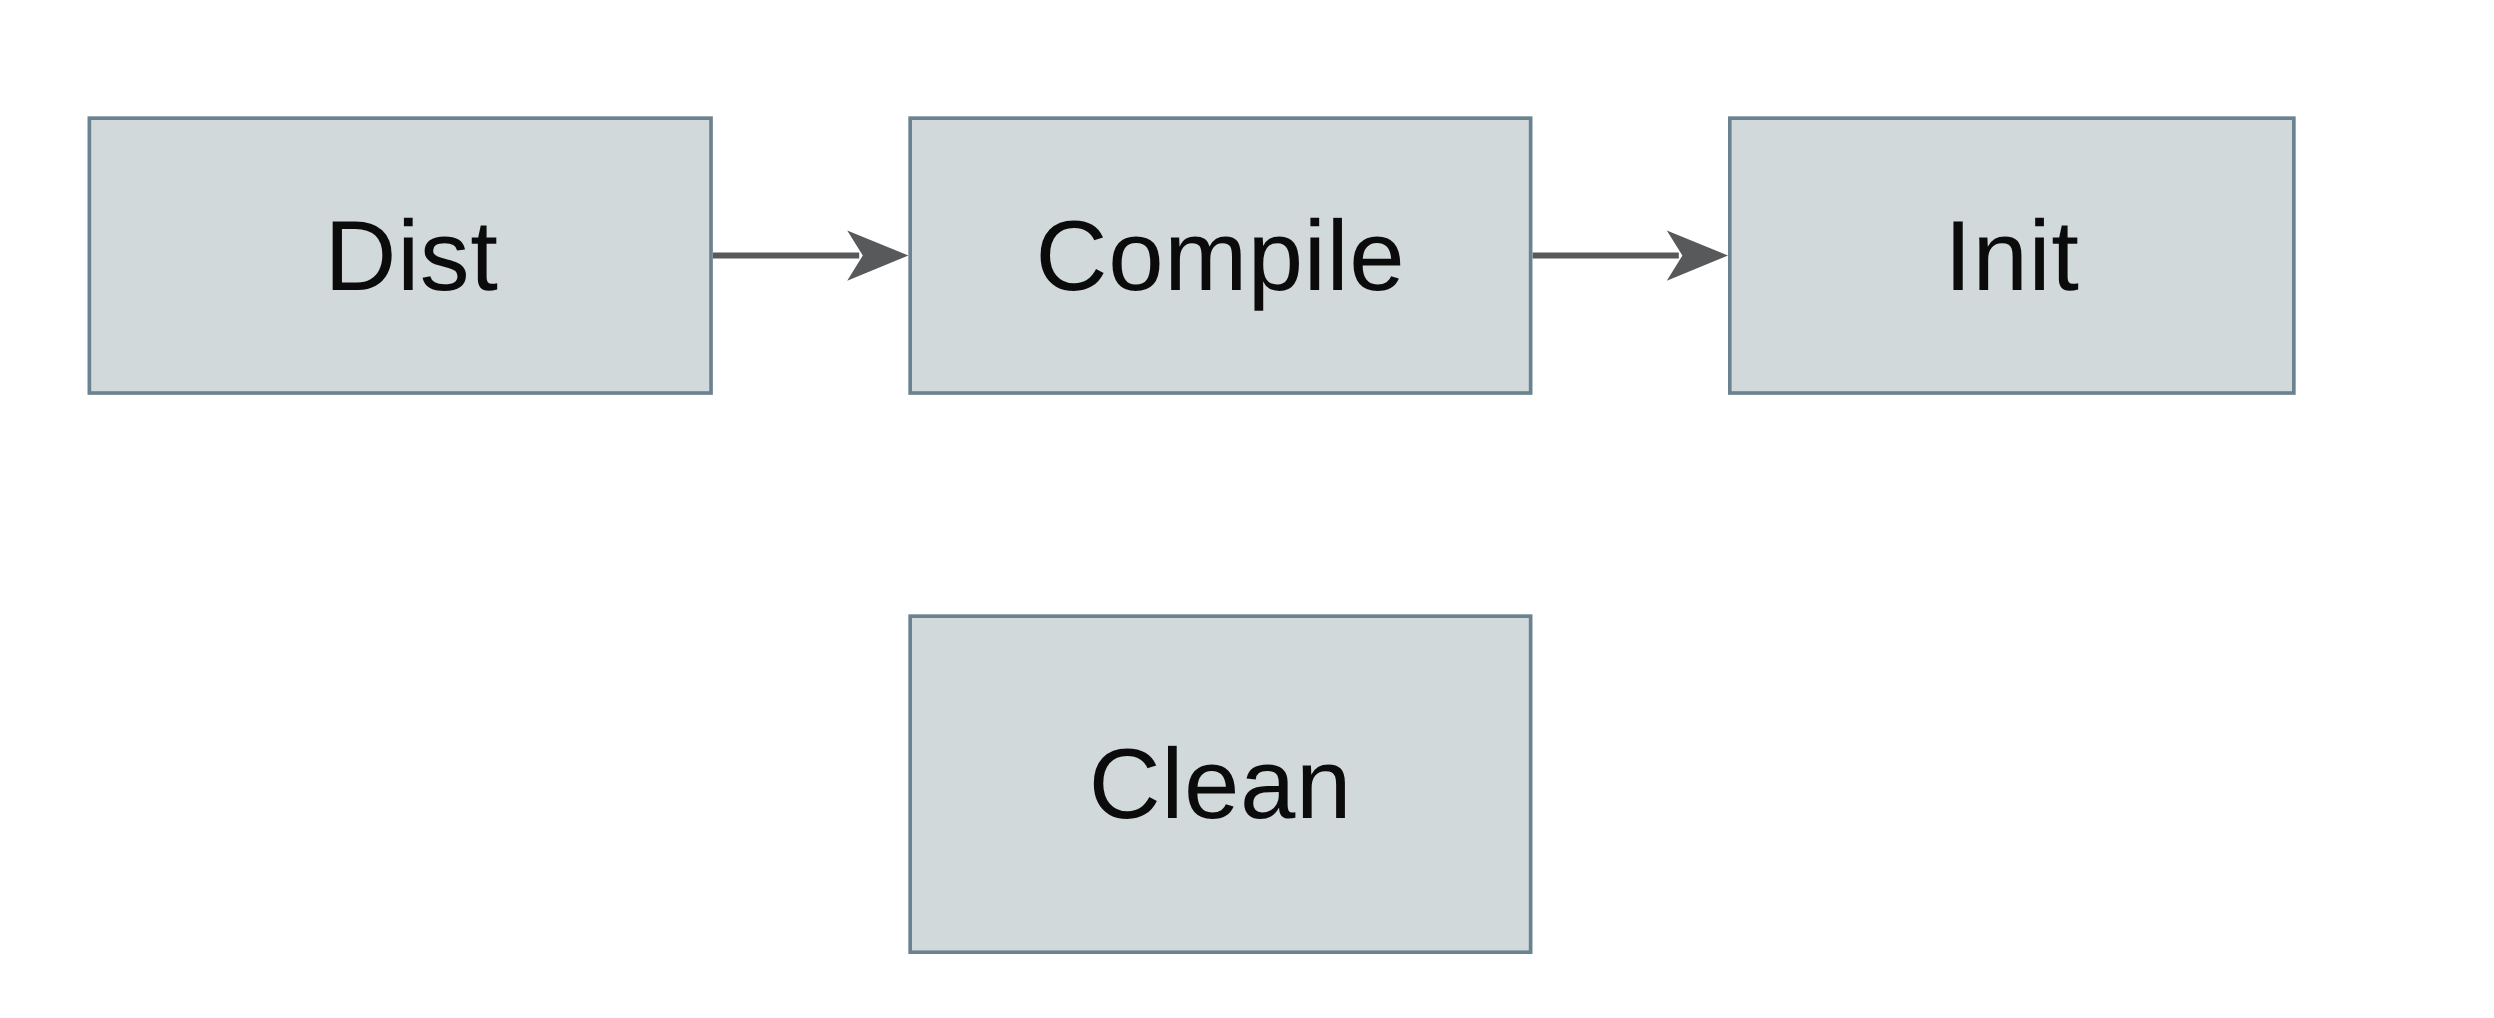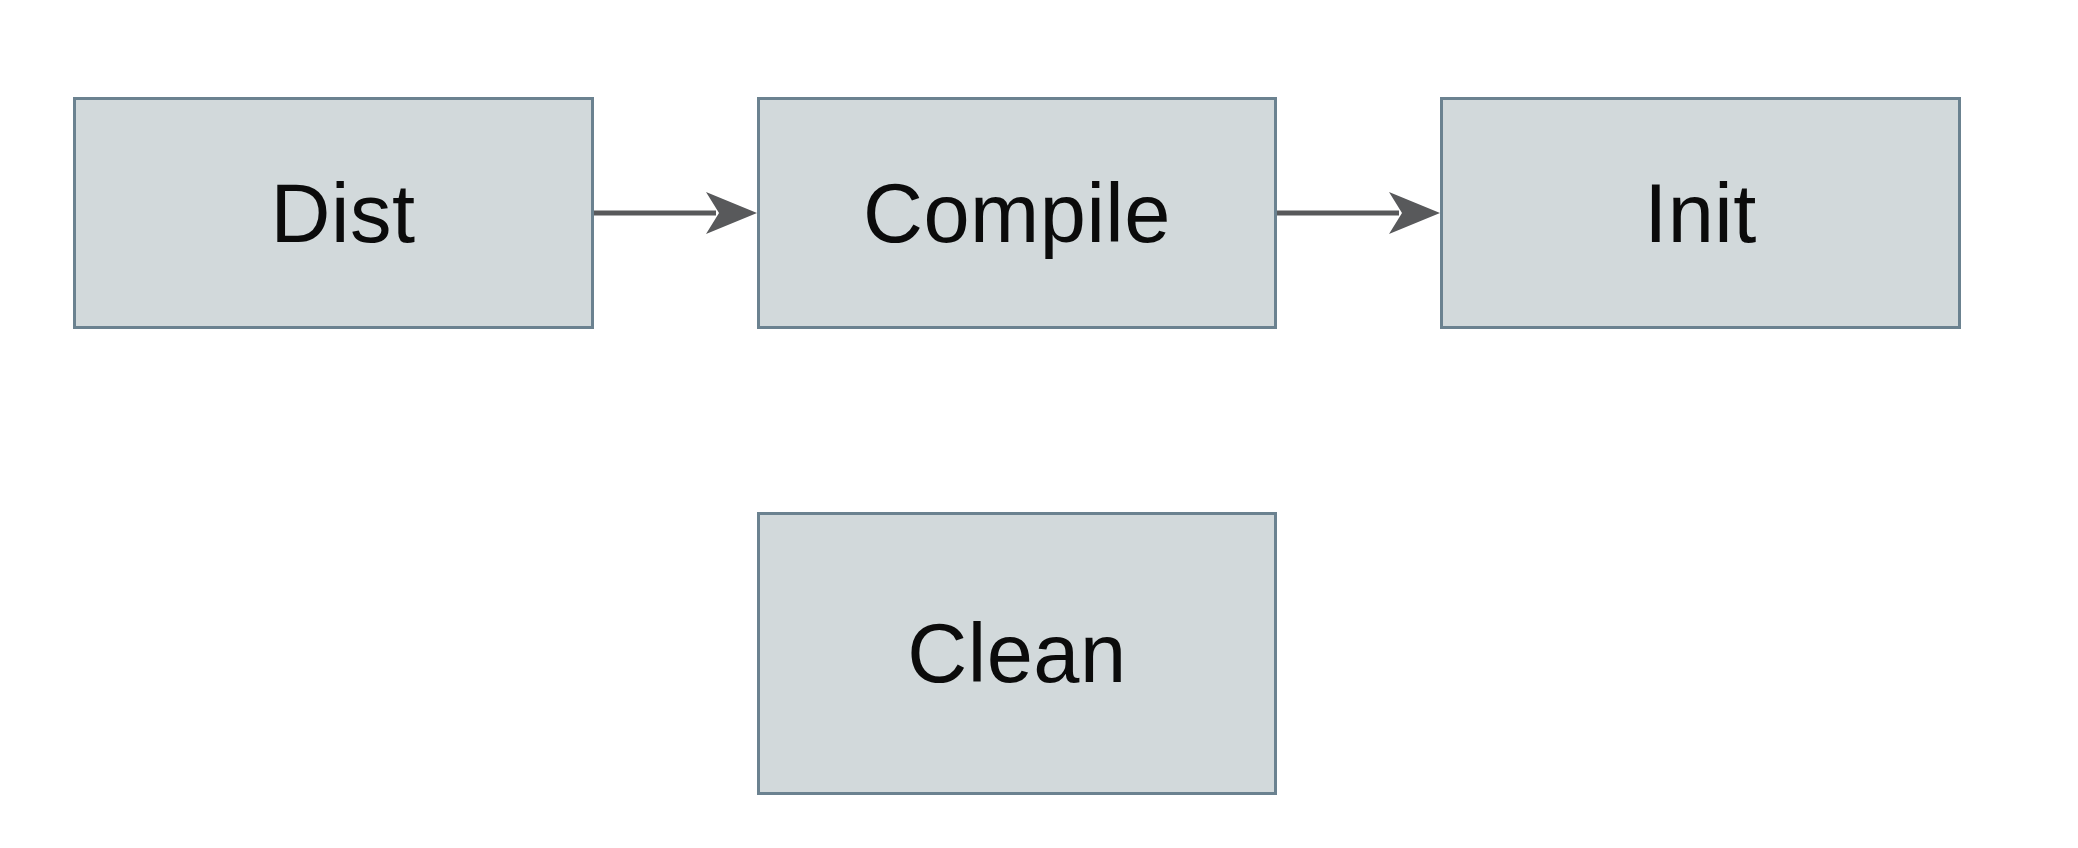--- a/index.html
+++ b/index.html
@@ -26,21 +26,21 @@
   }
   .node-label {
     font-size: 83px;
     line-height: 1;
     color: #0b0b0b;
     letter-spacing: 0.5px;
     white-space: nowrap;
   }
   #node-dist    { left: 73px;   top: 97px;  width: 521px; height: 232px; padding-left: 19px; }
   #node-compile { left: 757px;  top: 97px;  width: 520px; height: 232px; justify-content: center; }
-  #node-init    { left: 1440px; top: 97px;  width: 521px; height: 232px; }
+  #node-init    { left: 1440px; top: 97px;  width: 473px; height: 232px; }
   #node-clean   { left: 757px;  top: 512px; width: 520px; height: 283px; }
   .arrow {
     position: absolute;
     top: 185px;
     width: 163px;
     height: 56px;
   }
   #arrow-1 { left: 594px; }
   #arrow-2 { left: 1277px; }
 </style>

